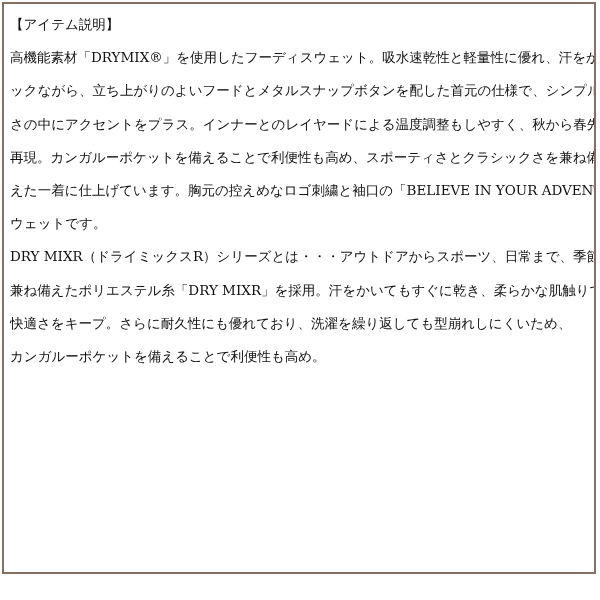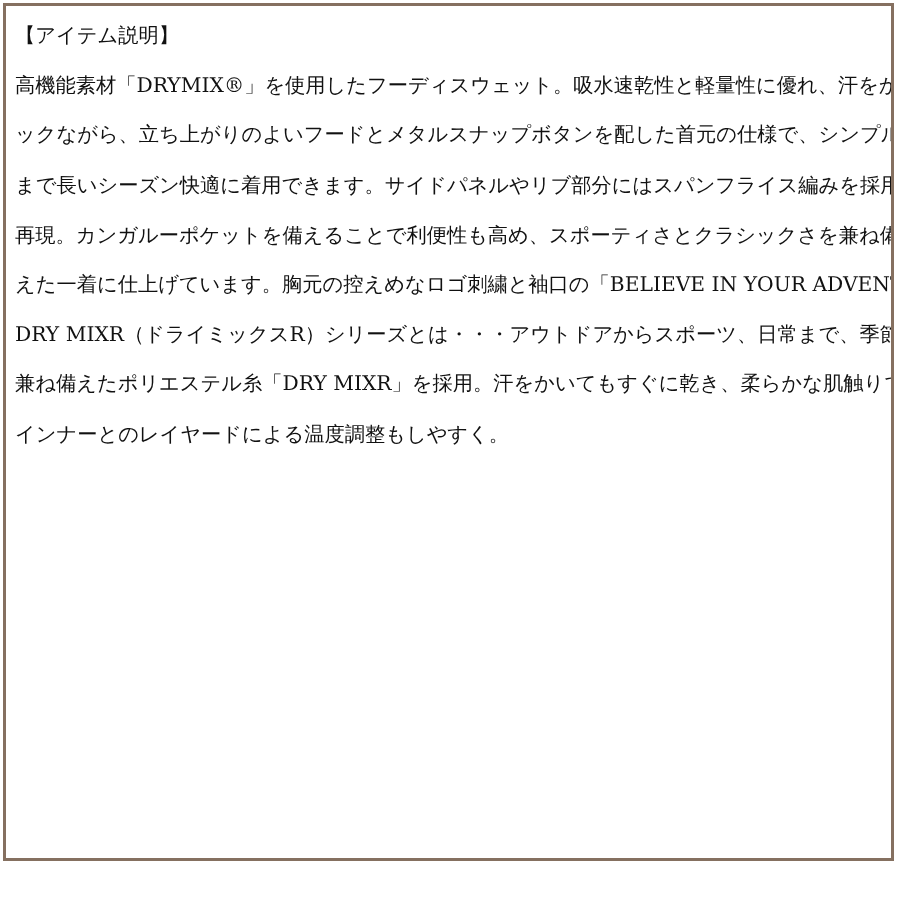--- a/index.html
+++ b/index.html
@@ -36,20 +36,22 @@
   }
 </style>
 </head>
 <body>
 
 <div class="page">
   <div class="frame">
     <div class="line">【アイテム説明】</div>
     <div class="line">高機能素材「DRYMIX®」を使用したフーディスウェット。吸水速乾性と軽量性に優れ、汗をかい</div>
     <div class="line">ックながら、立ち上がりのよいフードとメタルスナップボタンを配した首元の仕様で、シンプル</div>
-    <div class="line">まで長いシーズン快適に着用できます。サイドパネルやリブ部分にはスパンフライス編みを採用</div>
+    <div class="line">さの中にアクセントをプラス。インナーとのレイヤードによる温度調整もしやすく、秋から春先</div>
     <div class="line">再現。カンガルーポケットを備えることで利便性も高め、スポーティさとクラシックさを兼ね備</div>
     <div class="line">えた一着に仕上げています。胸元の控えめなロゴ刺繍と袖口の「BELIEVE IN YOUR ADVENTURES」</div>
+    <div class="line">ウェットです。</div>
     <div class="line">DRY MIXR（ドライミックスR）シリーズとは・・・アウトドアからスポーツ、日常まで、季節や</div>
     <div class="line">兼ね備えたポリエステル糸「DRY MIXR」を採用。汗をかいてもすぐに乾き、柔らかな肌触りで</div>
-    <div class="line">インナーとのレイヤードによる温度調整もしやすく。</div>
+    <div class="line">快適さをキープ。さらに耐久性にも優れており、洗濯を繰り返しても型崩れしにくいため、</div>
+    <div class="line">カンガルーポケットを備えることで利便性も高め。</div>
   </div>
 </div>
 
 </body></html>

